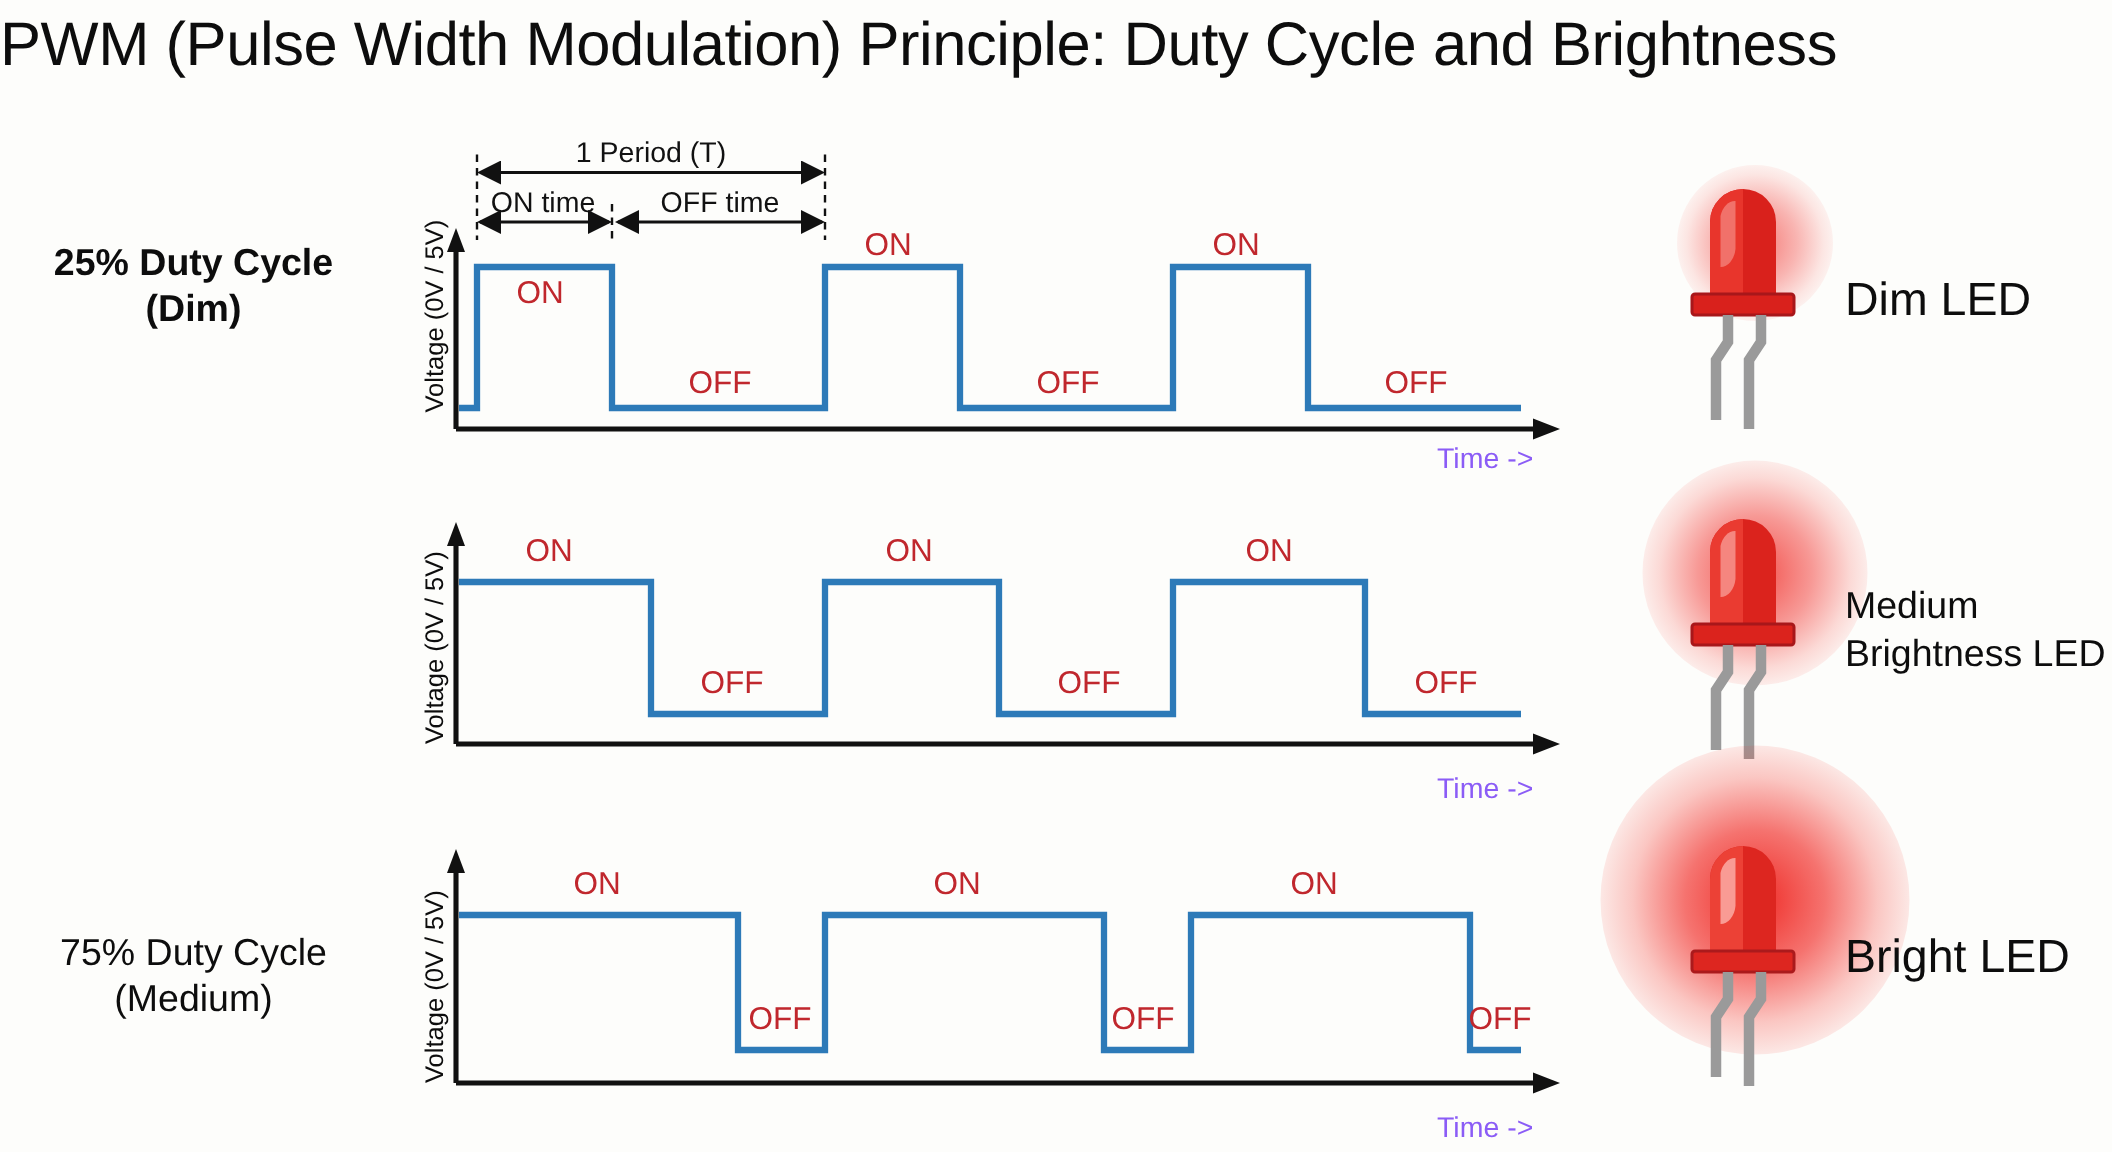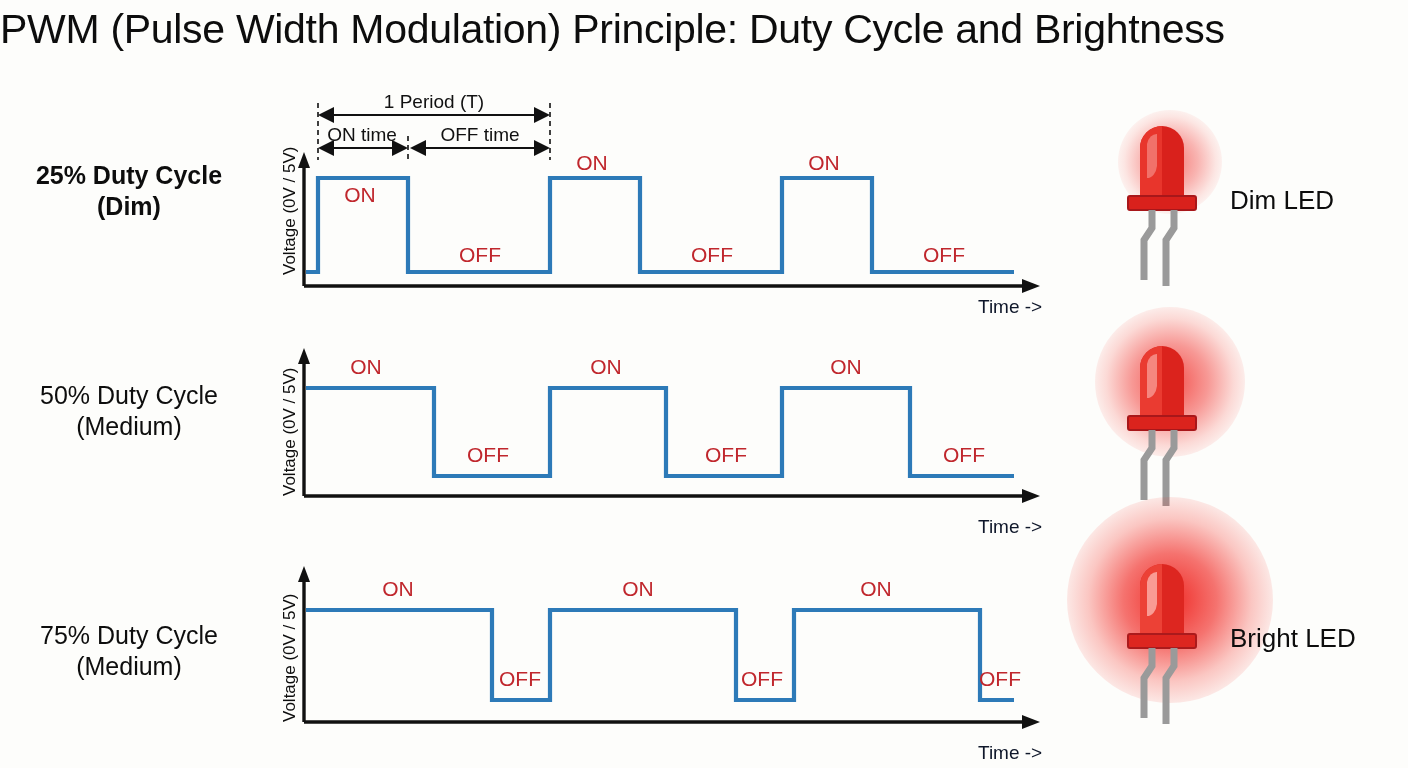--- a/index.html
+++ b/index.html
@@ -32,21 +32,21 @@
   .plot svg{display:block;}
 
   .yaxis-label{
     position:absolute;
     font-size:17px;color:#0d0d0d;white-space:nowrap;
     transform-origin:0 0;
     transform:rotate(-90deg);
   }
 
   .time-label{
-    position:absolute;font-size:19px;color:#0f172a;white-space:nowrap;margin-left:20px;
+    position:absolute;font-size:19px;color:#8b5cf6;white-space:nowrap;
   }
 
   .led-cell{position:absolute;width:330px;height:220px;left:1078px;}
   #led-0{top:90px;}
   #led-1{top:310px;}
   #led-2{top:528px;text-align:center;}
 
   .led-art{position:absolute;left:22px;top:18px;width:140px;height:180px;}
   .glow{
     position:absolute;border-radius:50%;
@@ -54,21 +54,21 @@
   }
   .glow-dim{width:104px;height:104px;background:radial-gradient(circle,rgba(240,35,30,.62) 0%,rgba(240,40,35,.34) 38%,rgba(245,60,50,.12) 62%,rgba(255,90,80,0) 80%);}
   .glow-med{width:150px;height:150px;background:radial-gradient(circle,rgba(240,30,25,.78) 0%,rgba(240,35,30,.46) 36%,rgba(245,55,45,.18) 60%,rgba(255,90,80,0) 80%);}
   .glow-bright{width:206px;height:206px;background:radial-gradient(circle,rgba(238,25,20,.92) 0%,rgba(240,30,25,.62) 32%,rgba(244,50,40,.27) 56%,rgba(255,90,80,0) 80%);}
 
   .led-svg{position:absolute;left:0;top:0;}
 
   .led-text{
     position:absolute;left:152px;top:0;width:178px;height:220px;
     display:flex;align-items:center;
-    font-size:26px;line-height:32px;color:#0d0d0d;
+    font-size:31px;line-height:32px;color:#0d0d0d;
   }
   #led-1 .led-text{font-size:25px;}
 </style>
 </head>
 <body>
 
 <div id="page-title">PWM (Pulse Width Modulation) Principle: Duty Cycle and Brightness</div>
 
 <div class="row" id="row-0">
 
@@ -119,24 +119,20 @@
 
       <text x="222" y="172" font-family="Liberation Sans, sans-serif" font-size="21" fill="#c0272d" text-anchor="middle">OFF</text>
       <text x="454" y="172" font-family="Liberation Sans, sans-serif" font-size="21" fill="#c0272d" text-anchor="middle">OFF</text>
       <text x="686" y="172" font-family="Liberation Sans, sans-serif" font-size="21" fill="#c0272d" text-anchor="middle">OFF</text>
     </svg>
   </div>
 </div>
 
 <div class="row" id="row-1">
 
-  <div class="duty-label">
-    <div>50% Duty Cycle</div>
-    <div>(Medium)</div>
-  </div>
 
   <div class="plot">
     <div class="yaxis-label" style="left:22px;top:186px;">Voltage (0V / 5V)</div>
     <div class="time-label" style="left:700px;top:206px;">Time -&gt;</div>
 
     <svg width="820" height="220" viewBox="0 0 820 220">
       <line x1="46" y1="48" x2="46" y2="186" stroke="#111" stroke-width="3.4"></line>
       <path d="M46,38 L40,54 L52,54 z" fill="#111"></path>
       <line x1="46" y1="186" x2="770" y2="186" stroke="#111" stroke-width="3.4"></line>
       <path d="M782,186 L764,179 L764,193 z" fill="#111"></path>
@@ -208,20 +204,26 @@
       <g>
         <path d="M40,88 L40,40 A22,22 0 0 1 84,40 L84,88 Z" fill="#db231d"></path>
         <path d="M40,88 L40,40 A22,22 0 0 1 62,18 L62,88 Z" fill="#ea3b31"></path>
         <path d="M47,36 A10,14 0 0 1 57,26 L57,58 A10,14 0 0 1 47,70 Z" fill="#f79a93" opacity="0.8"></path>
         <rect x="28" y="88" width="68" height="14" rx="2" fill="#db231d" stroke="#a8171a" stroke-width="2"></rect>
         <path d="M52,102 L52,120 L44,132 L44,172" stroke="#9a9a9a" stroke-width="7" fill="none" stroke-linecap="butt"></path>
         <path d="M74,102 L74,120 L66,132 L66,178" stroke="#9a9a9a" stroke-width="7" fill="none" stroke-linecap="butt"></path>
       </g>
     </svg>
   </div>
+  <div class="led-text">
+    <div>
+      <div>Medium</div>
+      <div>Brightness LED</div>
+    </div>
+  </div>
 </div>
 
 <div class="led-cell" id="led-2">
   <div class="led-art">
     <div class="glow glow-bright"></div>
     <svg class="led-svg" width="140" height="180" viewBox="0 0 140 180">
       <g>
         <path d="M40,88 L40,40 A22,22 0 0 1 84,40 L84,88 Z" fill="#dd2620"></path>
         <path d="M40,88 L40,40 A22,22 0 0 1 62,18 L62,88 Z" fill="#ec4136"></path>
         <path d="M47,36 A10,14 0 0 1 57,26 L57,58 A10,14 0 0 1 47,70 Z" fill="#fbaba4" opacity="0.85"></path>

